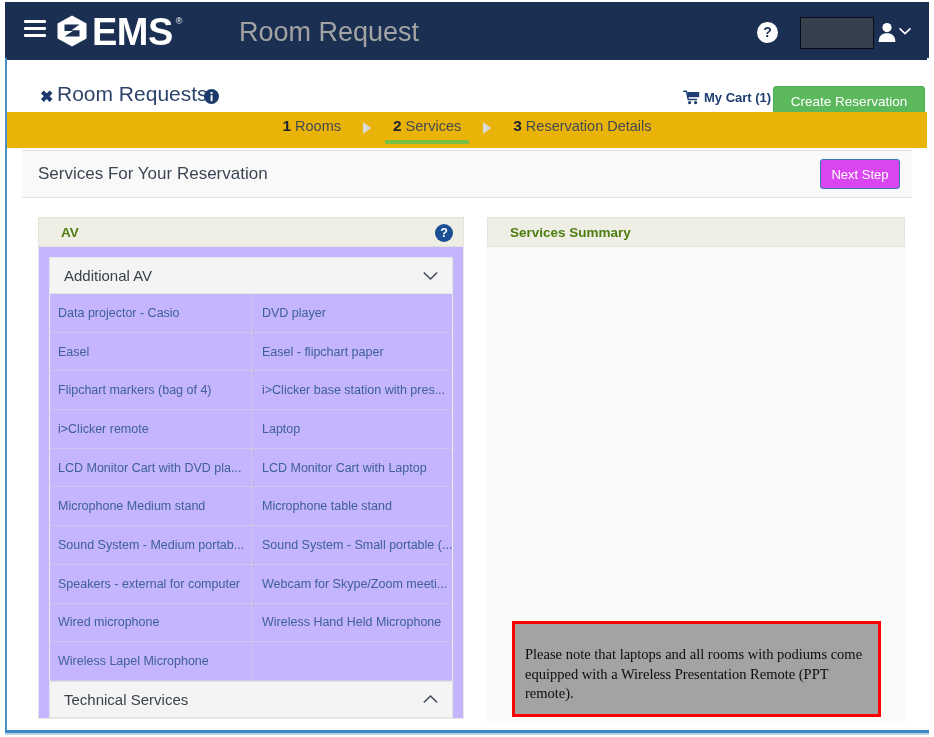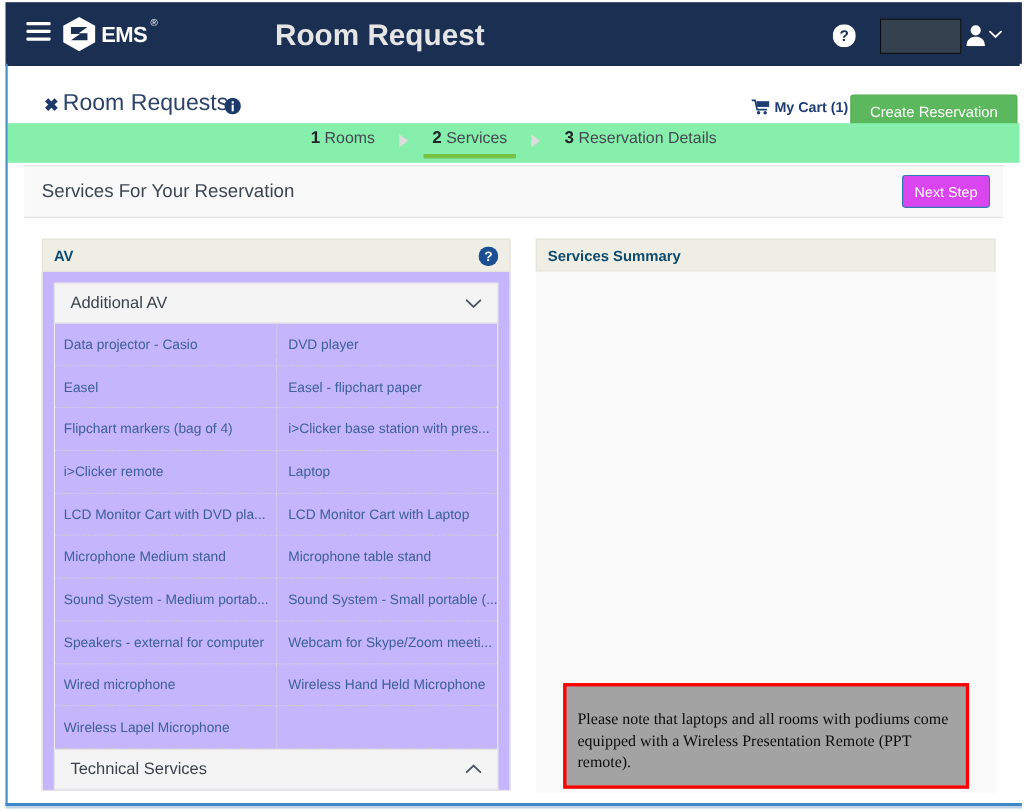--- a/index.html
+++ b/index.html
@@ -77,41 +77,41 @@
     left: 50px; top: 12px;
     height: 34px;
     display: flex;
     align-items: center;
     gap: 3px;
     cursor: pointer;
   }
   #logo .mark { width: 34px; height: 34px; display: block; }
   #logo .wordmark {
     color: #ffffff;
-    font-size: 20px;
+    font-size: 38px;
     font-weight: bold;
     letter-spacing: -0.5px;
     line-height: 1;
     position: relative;
     top: 1px;
   }
   #logo .tm {
     color: #ffffff;
     font-size: 9px;
     position: relative;
     top: -10px;
     left: 0px;
   }
 
   #apptitle {
     position: absolute;
-    left: 245px; top: 12px;
-    color: #e5e5e5;
+    left: 234px; top: 12px;
+    color: #a3a3a3;
     font-size: 27px;
-    font-weight: 700;
+    font-weight: 400;
     line-height: 36px;
     white-space: nowrap;
   }
 
   #help-top {
     position: absolute;
     left: 752px; top: 20px;
     width: 21px; height: 21px;
     cursor: pointer;
   }
@@ -196,21 +196,21 @@
     cursor: pointer;
     box-sizing: border-box;
     white-space: nowrap;
   }
 
   
   #steps {
     position: absolute;
     left: 7px; top: 112px;
     width: 920px; height: 36px;
-    background: #86efac;
+    background: #eab308;
     display: flex;
     align-items: flex-start;
     justify-content: center;
   }
   .step {
     position: relative;
     padding: 4px 18px 8px 18px;
     font-size: 14.5px;
     color: #444a52;
     cursor: pointer;
@@ -292,23 +292,23 @@
     height: 30px;
     background: #eeeee4;
     border: 1px solid #e3e3d8;
     box-sizing: border-box;
     display: flex;
     align-items: center;
     position: relative;
   }
   .panel-head .ph-title {
     font-size: 13.5px;
-    color: #0c4a6e;
+    color: #4d7c0f;
     font-weight: bold;
-    margin-left: 10px;
+    margin-left: 22px;
     white-space: nowrap;
   }
   #av-help {
     position: absolute;
     right: 10px; top: 6px;
     width: 18px; height: 18px;
     cursor: pointer;
   }
 
   #av-body {

